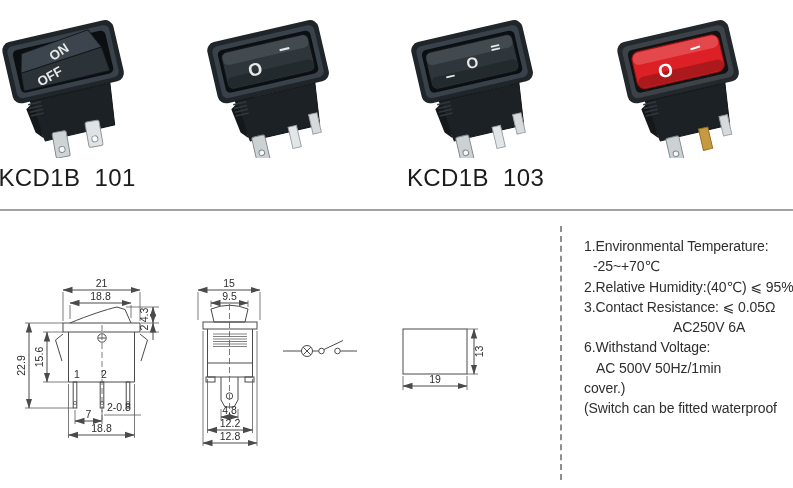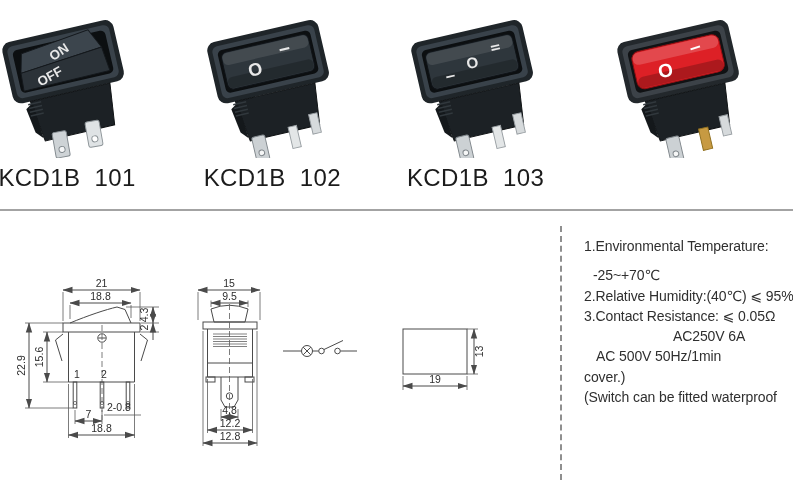--- a/index.html
+++ b/index.html
@@ -24,21 +24,21 @@
   .divider-h{height:2px;background:#a3a3a3;width:793px;}
   
   .bottom{display:flex;height:277px;width:793px;}
   .drawings{width:560px;position:relative;}
   .drawings svg{display:block;margin-top:3px;}
   .specs{
     flex:1;margin:15px 0 8px 0;border-left:2px dashed #8f8f8f;
     padding:10px 16px 0 22px;box-sizing:border-box;
   }
   .spec-line{font-size:14px;line-height:20.3px;color:#2f2f2f;white-space:nowrap;letter-spacing:-0.1px;}
-  .ind-sm{padding-left:9px;margin-top:9px;}
+  .ind-sm{padding-left:9px;}
   .ind-md{padding-left:12px;}
   .ind-lg{padding-left:89px;}
   
   .dl{stroke:#4a4a4a;stroke-width:1;fill:none;}
   .dthin{stroke:#4a4a4a;stroke-width:.7;fill:none;}
   .cl{stroke:#5a5a5a;stroke-width:.8;fill:none;stroke-dasharray:6 3;}
   .ext{stroke:#5a5a5a;stroke-width:.8;fill:none;}
   .dt{font-size:10.5px;fill:#2d2d2d;}
   .arrows{marker-start:url(#arr);marker-end:url(#arr);}
   .mk{font-weight:bold;}
@@ -91,21 +91,20 @@
         <path d="M30,96 L38,91 L41,130 L34,122 Z" fill="#14181b"></path>
         <path d="M33,92 H47 M33,96 H47 M33,100 H47 M33,104 H47" stroke="#31383d" stroke-width="1.6"></path>
         <g>
           <rect x="44" y="130" width="14" height="26" rx="2" fill="#ccd1d4" stroke="#80878c"></rect>
           <circle cx="51" cy="148" r="3" fill="#f6f7f7" stroke="#80878c"></circle>
           <rect x="84" y="128" width="9" height="23" fill="#e3e6e7" stroke="#999fa3"></rect>
           <rect x="108" y="120" width="9" height="21" fill="#d6dadc" stroke="#999fa3"></rect>
         </g>
       </g>
     </svg>
-    <div class="product-label">KCD1B  102</div>
   </div>
 
   <div class="product-cell shift-c">
     <svg class="switch-img" viewBox="0 0 160 158">
       <g transform="rotate(-13 80 70)">
         <rect x="19" y="23" width="120" height="66" rx="9" fill="#1f2529"></rect>
         <rect x="24" y="28" width="110" height="56" rx="6" fill="#39424a"></rect>
         <rect x="29" y="33" width="100" height="46" rx="5" fill="#0c0f11"></rect>
         <g>
           <rect x="32" y="36" width="94" height="40" rx="6" stroke="#101418" fill="#2e363c"></rect>
@@ -301,17 +300,18 @@
       </g>
     </svg>
   </div>
 
   <div class="specs">
     <div class="spec-line">1.Environmental Temperature:</div>
     <div class="spec-line ind-sm">-25~+70℃</div>
     <div class="spec-line">2.Relative Humidity:(40℃) ⩽ 95%</div>
     <div class="spec-line">3.Contact Resistance: ⩽ 0.05Ω</div>
     <div class="spec-line ind-lg">AC250V 6A</div>
+    <div class="spec-line">6.Withstand Voltage:</div>
     <div class="spec-line ind-md">AC 500V 50Hz/1min</div>
     <div class="spec-line">cover.)</div>
     <div class="spec-line">(Switch can be fitted waterproof</div>
   </div>
 </div>
 
 </body></html>

